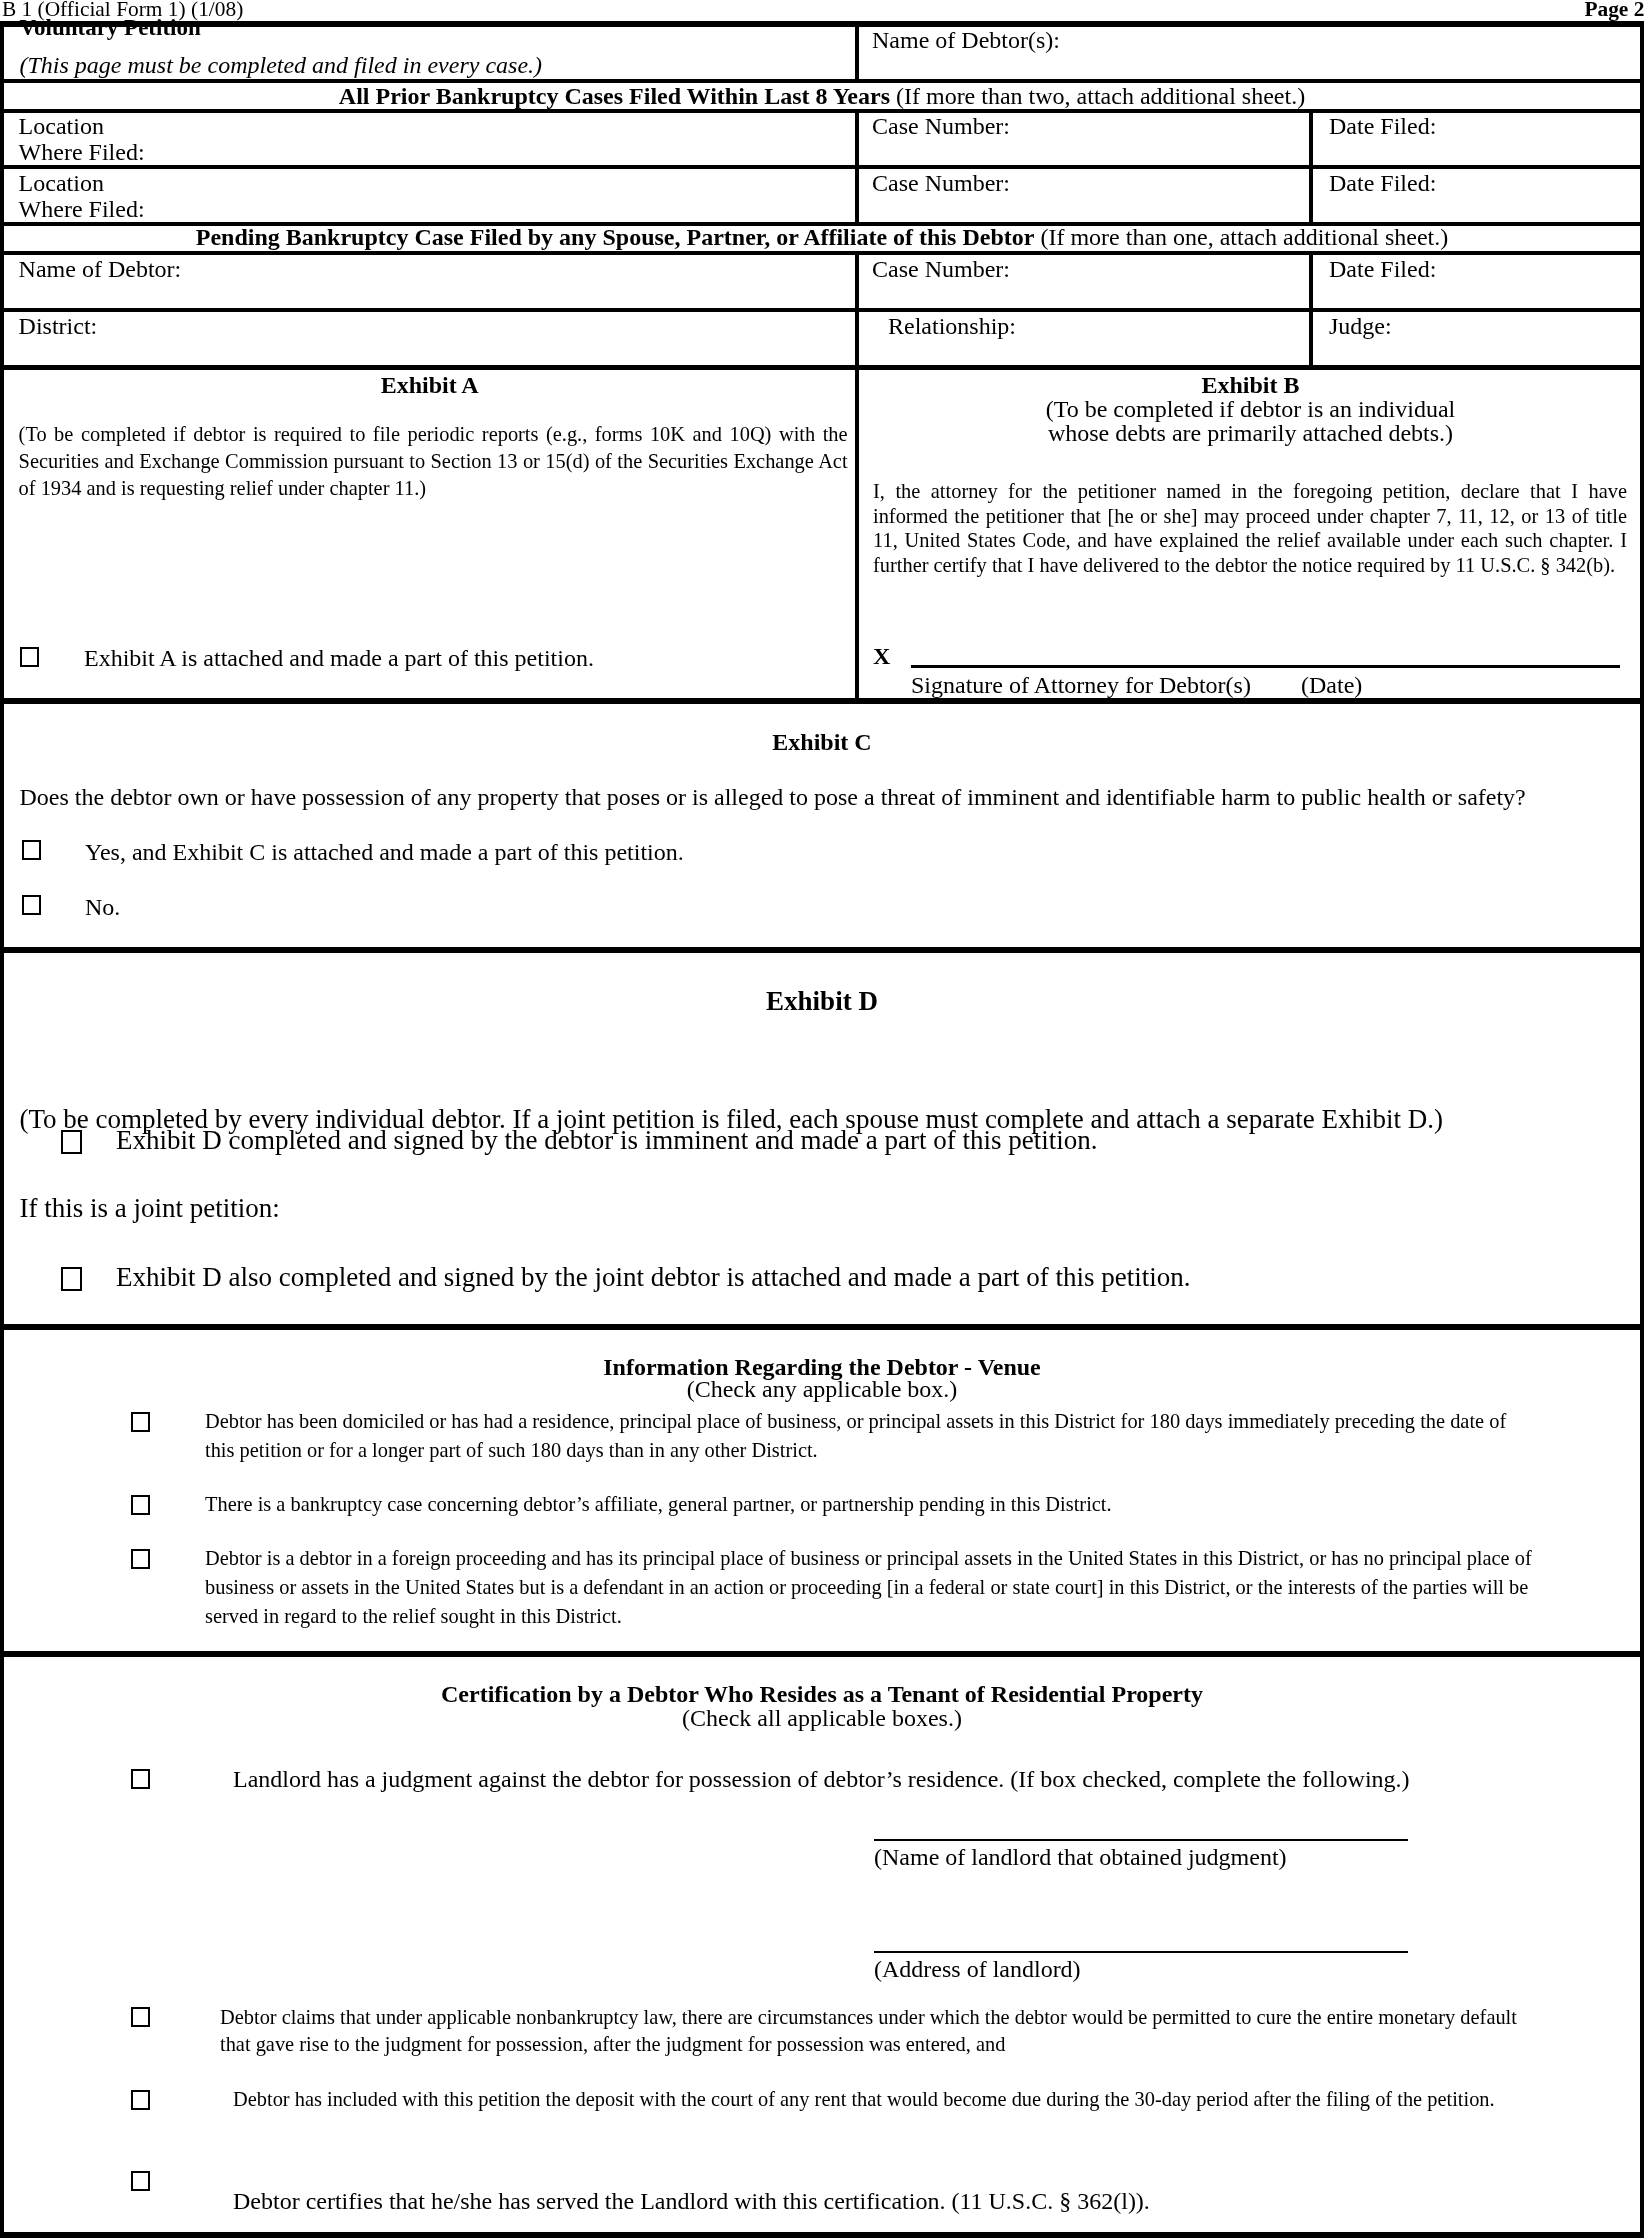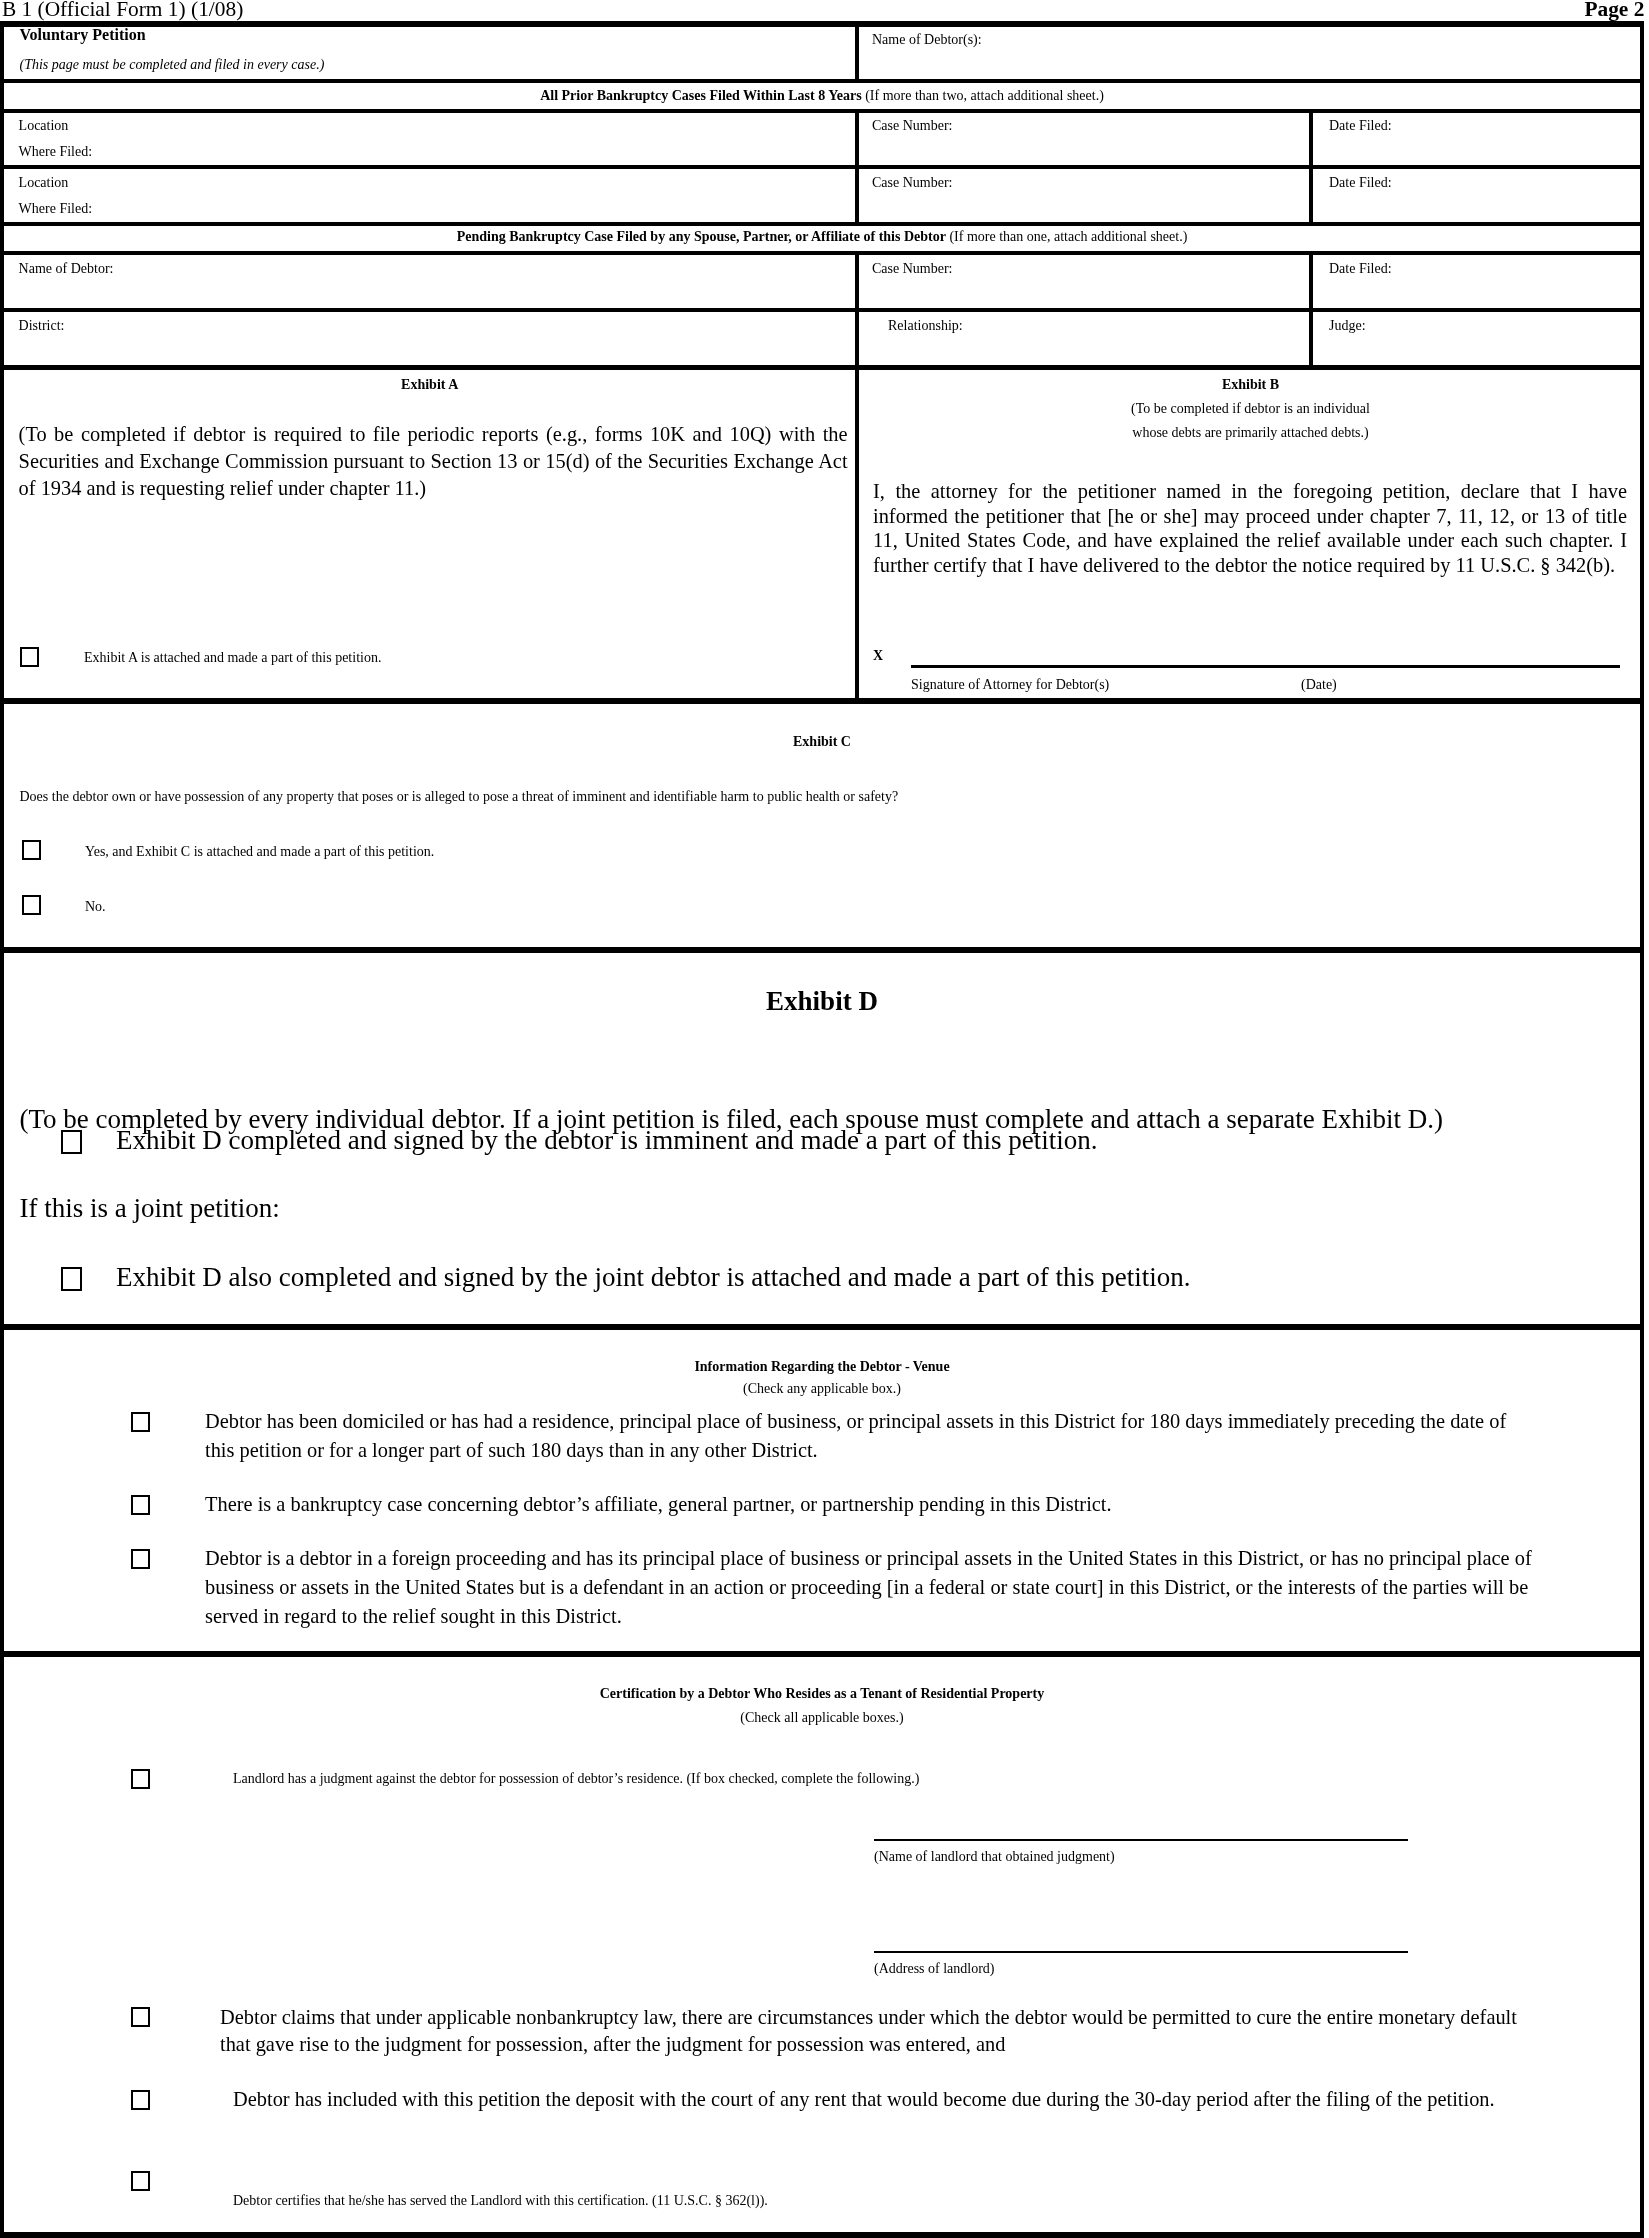--- a/index.html
+++ b/index.html
@@ -1,42 +1,42 @@
 <!DOCTYPE html>
 <html style="font-size:7.4px"><head>
 <meta charset="utf-8">
 <style>
   html, body { margin:0; padding:0; background:#ffffff; }
   body { width:1650px; height:2239px; position:relative; overflow:hidden;
          font-family:"Liberation Serif", serif; color:#000; }
   .abs { position:absolute; }
   .hl { position:absolute; background:#000; }
   .vl { position:absolute; background:#000; }
-  .t { position:absolute; font-size:14px; line-height:26px; white-space:nowrap; }
+  .t { position:absolute; font-size:24px; line-height:26px; white-space:nowrap; }
   .b { font-weight:bold; }
   .i { font-style:italic; }
   .center { text-align:center; }
   .para { position:absolute; font-size:20.4px; line-height:27px; text-align:justify; white-space:normal; }
   .cb { position:absolute; width:18.6px; height:20.4px; border:2.3px solid #000; box-sizing:border-box; background:#fff; }
   .big { font-size:27px; line-height:33px; }
   .sigline { position:absolute; height:3.3px; background:#000; }
 </style>
 </head>
 <body>
 
 <div class="t" style="left:1.9px;top:-3.7px;font-size:21.4px;">B 1 (Official Form 1)  (1/08)</div>
 <div class="t b" style="right:5.6px;top:-3.7px;font-size:21.4px;">Page 2</div>
 
 <div class="hl" style="left:0;top:21px;width:1644px;height:5.6px;"></div>
 <div class="vl" style="left:0;top:21px;width:3.7px;height:2217px;"></div>
 <div class="vl" style="left:1640px;top:21px;width:4.2px;height:2217px;"></div>
 <div class="hl" style="left:0;top:2232px;width:1644px;height:5.6px;"></div>
 
 <div class="vl" style="left:855px;top:21px;width:4.2px;height:60px;"></div>
-<div class="t b" style="left:19.5px;top:22px;font-size:16px;">Voluntary Petition</div>
+<div class="t b" style="left:19.5px;top:15px;font-size:23px;">Voluntary Petition</div>
 <div class="t i" style="left:19.5px;top:52px;">(This page must be completed and filed in every case.)</div>
 <div class="t" style="left:872px;top:27px;">Name of Debtor(s):</div>
 <div class="abs" style="left:862px;top:53px;width:776px;height:25.6px;"></div>
 
 <div class="hl" style="left:0;top:79px;width:1644px;height:4.2px;"></div>
 
 <div class="t center" style="left:0;top:83px;width:1644px;"><span class="b">All Prior Bankruptcy Cases Filed Within Last 8 Years</span><span> (If more than two, attach additional sheet.)</span></div>
 <div class="hl" style="left:0;top:109px;width:1644px;height:4.2px;"></div>
 
 <div class="vl" style="left:855px;top:112px;width:4.2px;height:112px;"></div>

